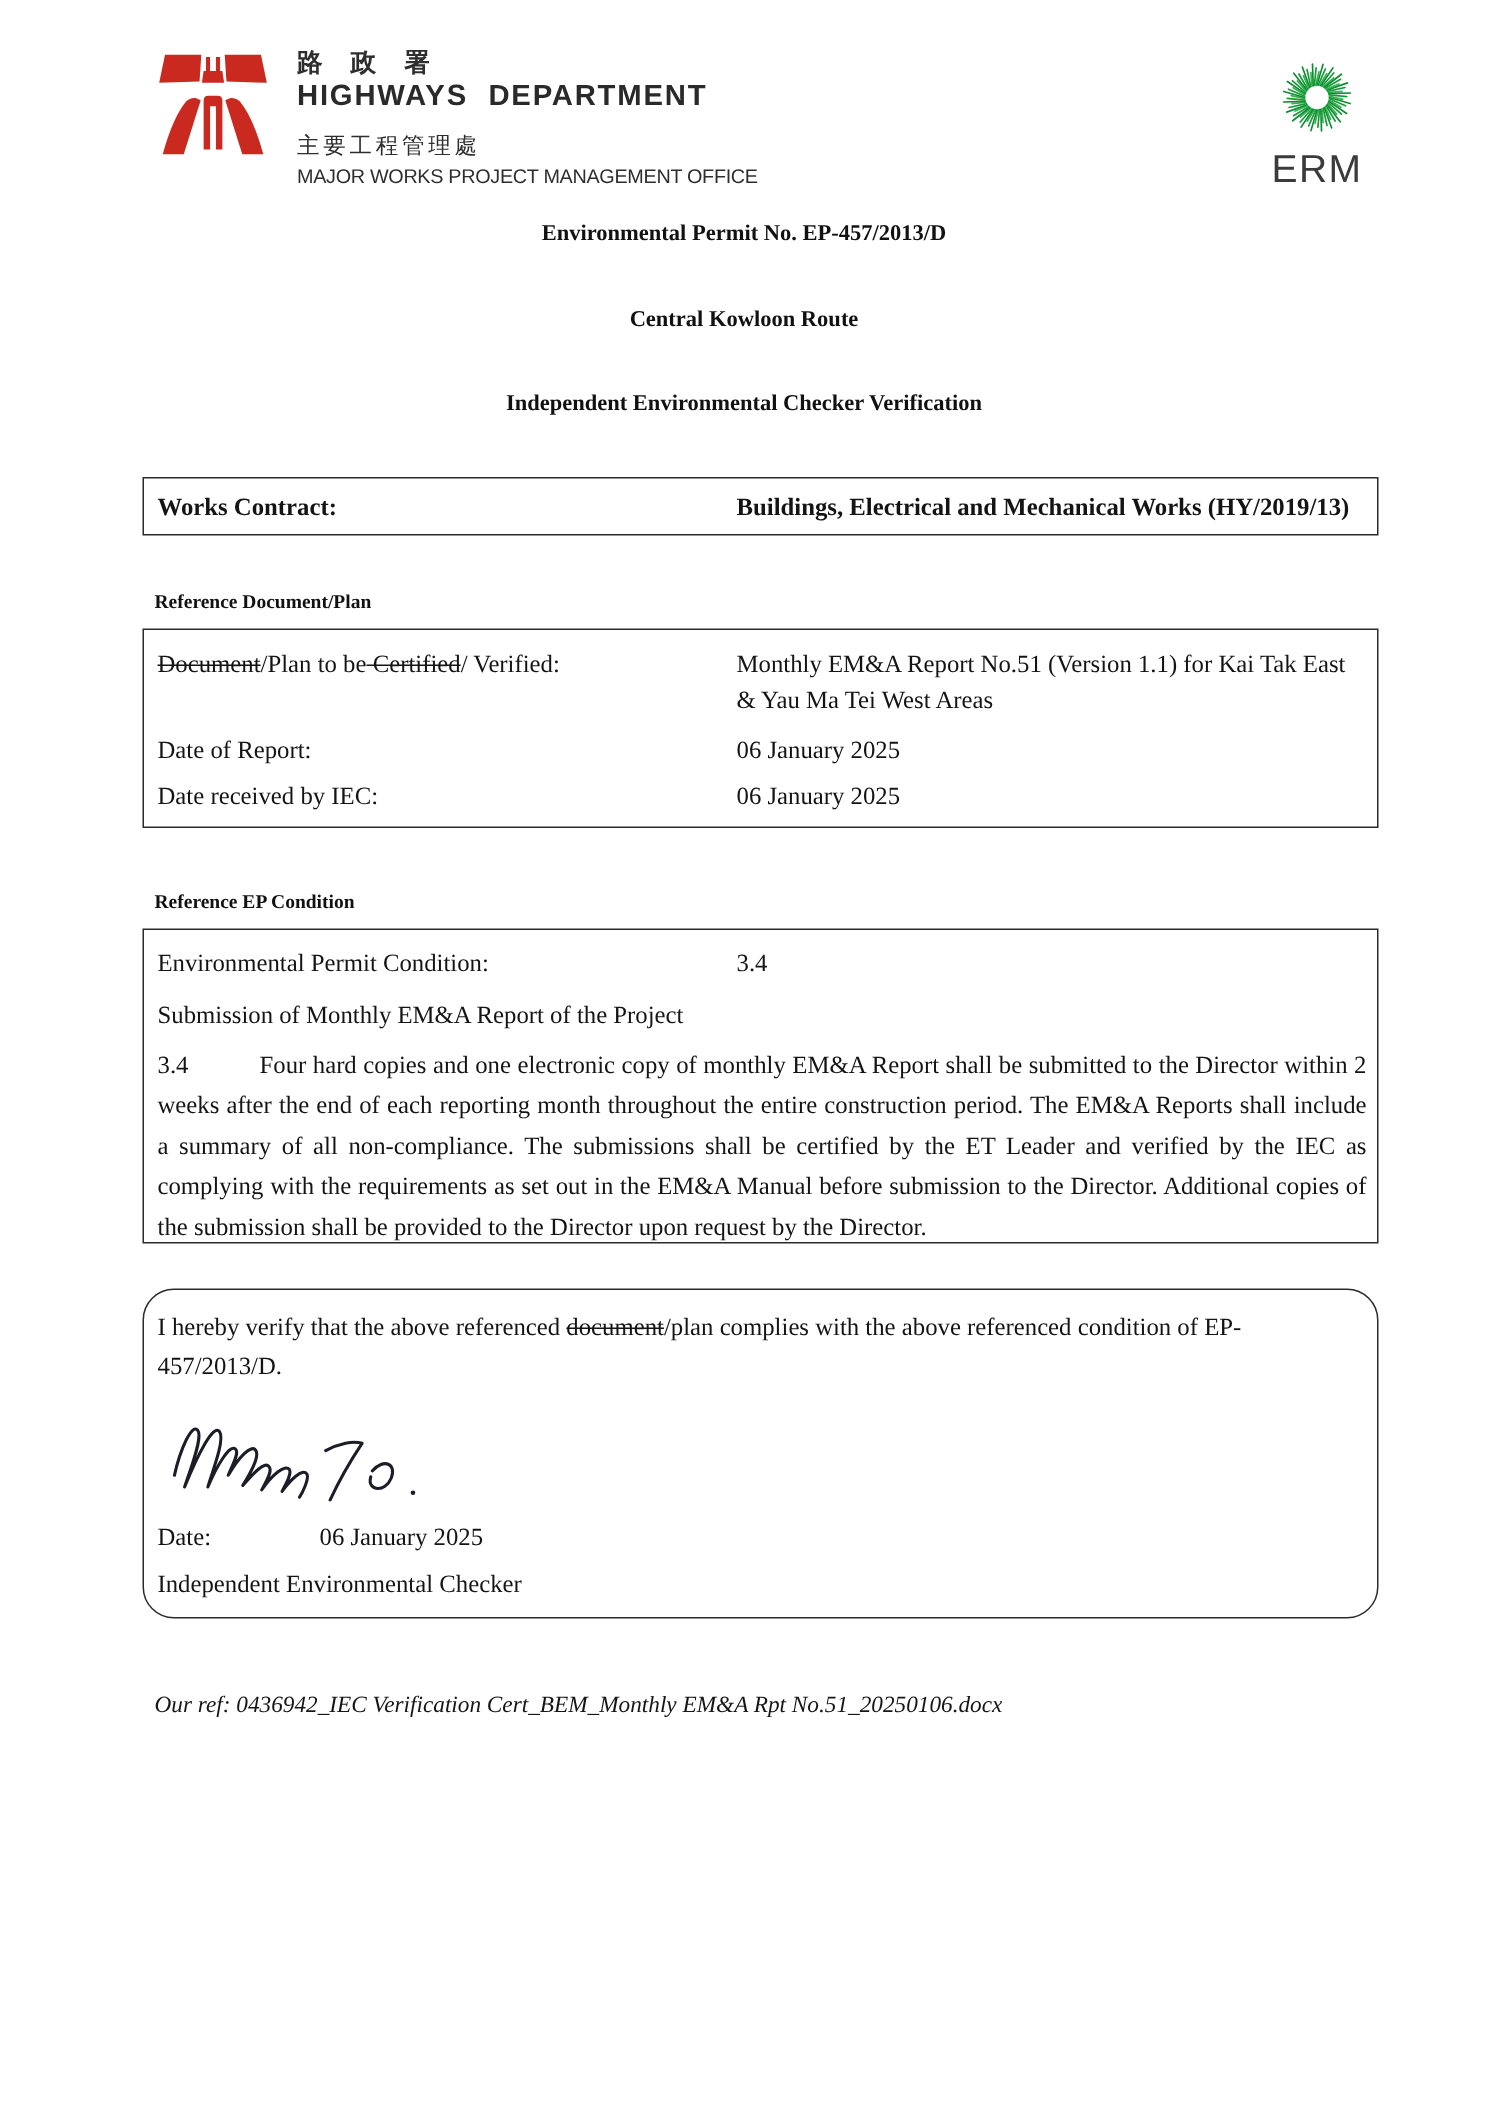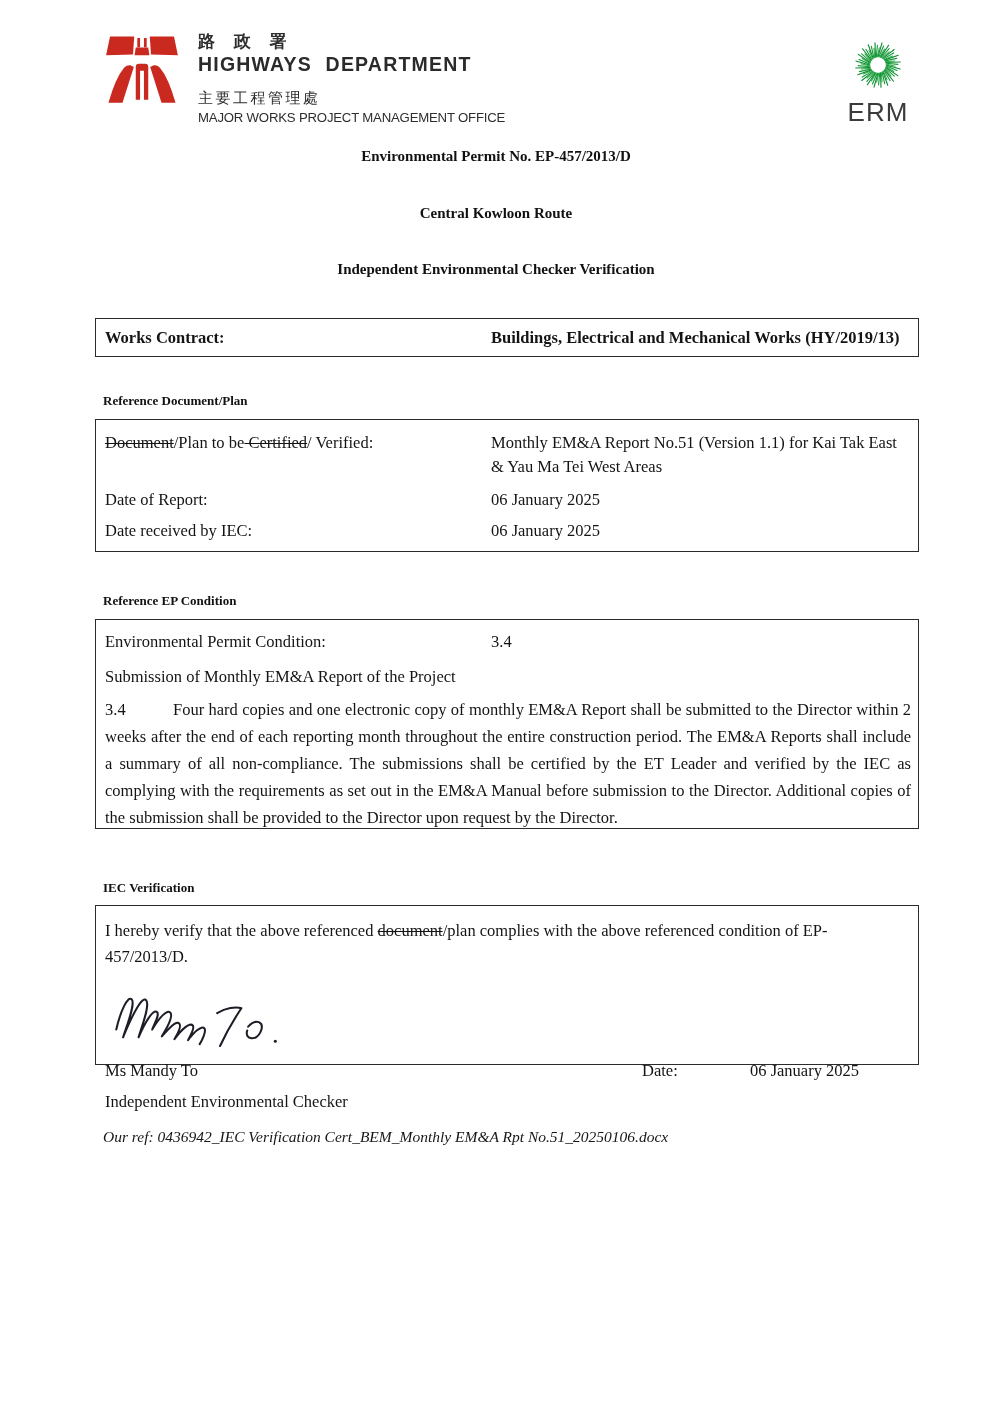--- a/index.html
+++ b/index.html
@@ -43,21 +43,21 @@
   .box-refdoc .row + .row { margin-top:11px; }
   .box-refdoc .row-doc { line-height:1.45; }
   
   .h-epcond { top:593px;text-align:center; }
   .box-epcond { top:619px; height:210px; padding-top:12px; padding-bottom:10px; }
   .ep-sub { padding-left:9px; margin-top:15px; }
   .ep-clause { padding:9px 7px 0 9px; text-align:justify; line-height:1.64; }
   .clause-no { display:inline-block; width:68px; }
   
   .h-iec { top:880px; }
-  .box-iec { top:905px; height:160px; padding-top:12px; }
+  .box-iec { top:859px; height:220px; padding-top:12px;border-radius:21px; }
   .iec-statement { padding:0 10px 0 9px; line-height:1.6; }
   .sig-img { display:block; margin:12px 0 0 12px; width:195px; height:64px; }
   .sig-row { display:flex; margin-top:14px; padding-left:9px; }
   .sig-name { width:537px; }
   .sig-date-lbl { width:108px; }
   .sig-title { padding-left:9px; margin-top:11px; }
   
   .our-ref { position:absolute; top:1128px; left:103px; font-style:italic; font-size:15.5px; color:#161616; }
 </style>
 </head>
@@ -198,21 +198,20 @@
     <svg class="sig-img" viewBox="0 0 200 66" aria-hidden="true">
       <g fill="none" stroke="#1d1d28" stroke-width="2.1" stroke-linecap="round" stroke-linejoin="round">
         <path d="M8,48 C12,30 20,12 24,17 C28,22 18,46 15,56 C24,34 35,12 39,18 C43,24 33,48 31,56 C37,42 46,26 50,30 C53,33 47,42 45,48 C52,36 61,26 64,31 C67,36 58,50 55,55 C62,47 70,38 73,42 C76,45 70,54 68,58 C75,48 84,40 87,44 C89,47 84,55 82,59 C88,51 96,43 99,47 C101,50 96,60 94,63"></path>
         <path d="M112,31 C121,26 131,24 137,26 C129,38 121,52 115,65"></path>
         <path d="M144,45 C152,36 161,40 157,50 C153,60 140,59 143,49"></path>
         <circle cx="172,0" cy="0" r="0"></circle>
         <circle cx="172" cy="60" r="1.6" fill="#1d1d28" stroke="none"></circle>
       </g>
     </svg>
     <div class="sig-row">
-      <span class="sig-name">Ms Mandy To</span>
       <span class="sig-date-lbl">Date:</span>
       <span class="sig-date-val">06 January 2025</span>
     </div>
     <div class="sig-title">Independent Environmental Checker</div>
   </div>
 
   <div class="our-ref">Our ref: 0436942_IEC Verification Cert_BEM_Monthly EM&amp;A Rpt No.51_20250106.docx</div>
 
 </div>
 

